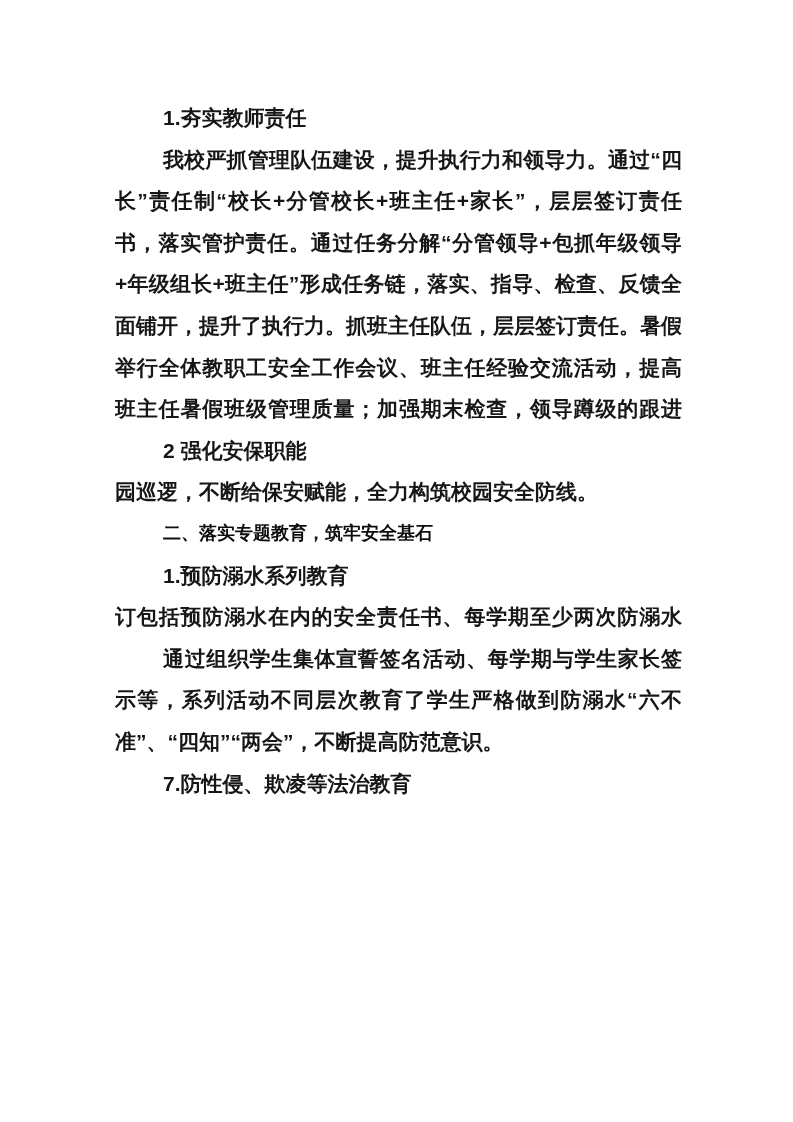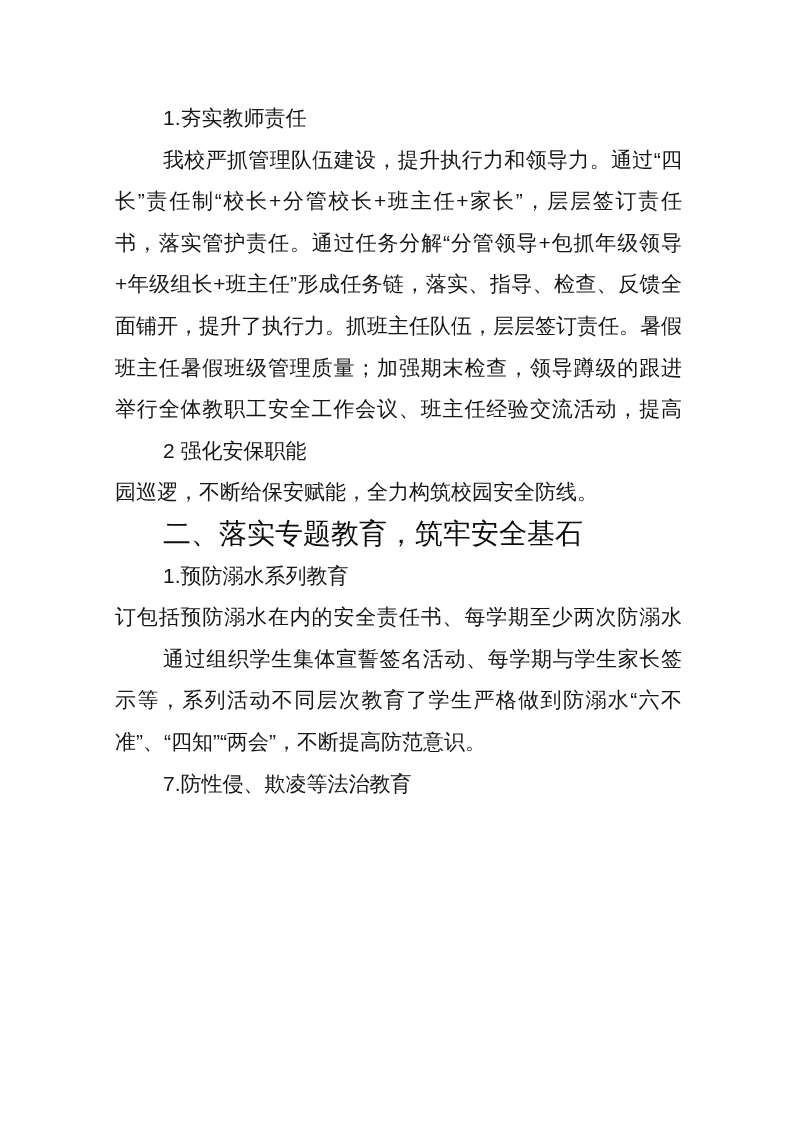--- a/index.html
+++ b/index.html
@@ -24,52 +24,53 @@
   }
   .ln {
     font-size: 21px;
     line-height: 41.6px;
     height: 41.6px;
     overflow: hidden;
     text-align: justify;
     text-justify: inter-character;
     letter-spacing: 0;
     white-space: nowrap;
+    font-weight: bold;
   }
   
   .jl {
     white-space: normal;
     text-align: justify;
     text-align-last: justify;
     -moz-text-align-last: justify;
   }
   
   .ind {
     text-indent: 48px;
   }
   
   .hd {
-    font-weight: normal;
-    font-size: 28px;
+    font-weight: bold;
+    font-size: 18px;
     color: #0d0d0d;
   }
 </style>
 </head>
 <body>
 
 <div class="page">
   <div class="textblock">
     <div class="ln ind">1.夯实教师责任</div>
     <div class="ln ind jl">我校严抓管理队伍建设，提升执行力和领导力。通过“四</div>
     <div class="ln jl">长”责任制“校长+分管校长+班主任+家长”，层层签订责任</div>
     <div class="ln jl">书，落实管护责任。通过任务分解“分管领导+包抓年级领导</div>
     <div class="ln jl">+年级组长+班主任”形成任务链，落实、指导、检查、反馈全</div>
     <div class="ln jl">面铺开，提升了执行力。抓班主任队伍，层层签订责任。暑假前</div>
+    <div class="ln jl">举行全体教职工安全工作会议、班主任经验交流活动，提高</div>
     <div class="ln jl">班主任暑假班级管理质量；加强期末检查，领导蹲级的跟进</div>
-    <div class="ln jl">举行全体教职工安全工作会议、班主任经验交流活动，提高</div>
     <div class="ln ind">2 强化安保职能</div>
     <div class="ln">园巡逻，不断给保安赋能，全力构筑校园安全防线。</div>
     <div class="ln ind hd">二、落实专题教育，筑牢安全基石</div>
     <div class="ln ind">1.预防溺水系列教育</div>
     <div class="ln jl">订包括预防溺水在内的安全责任书、每学期至少两次防溺水</div>
     <div class="ln ind jl">通过组织学生集体宣誓签名活动、每学期与学生家长签</div>
     <div class="ln jl">示等，系列活动不同层次教育了学生严格做到防溺水“六不</div>
     <div class="ln">准”、“四知”“两会”，不断提高防范意识。</div>
     <div class="ln ind">7.防性侵、欺凌等法治教育</div>
   </div>

